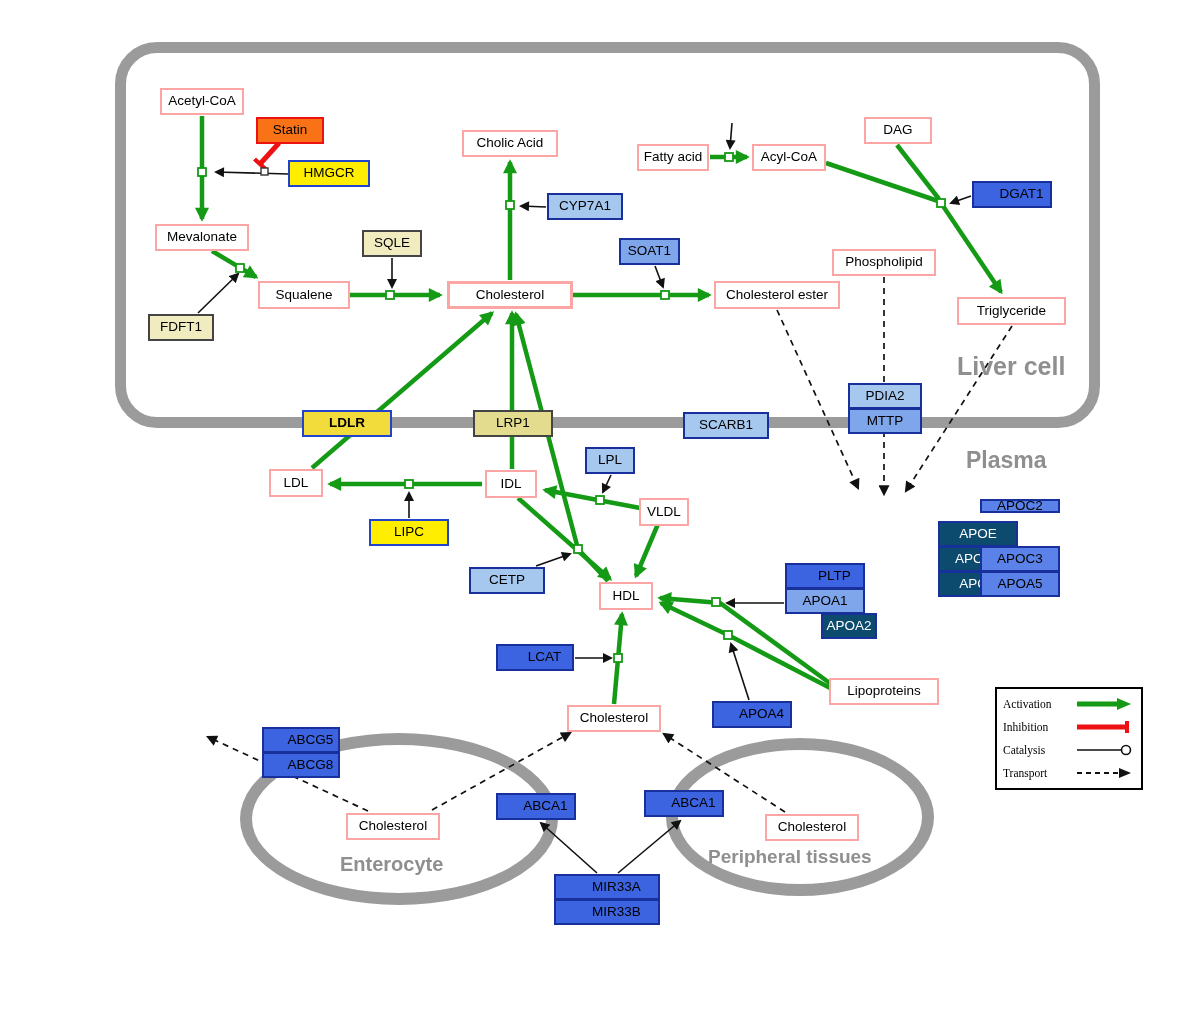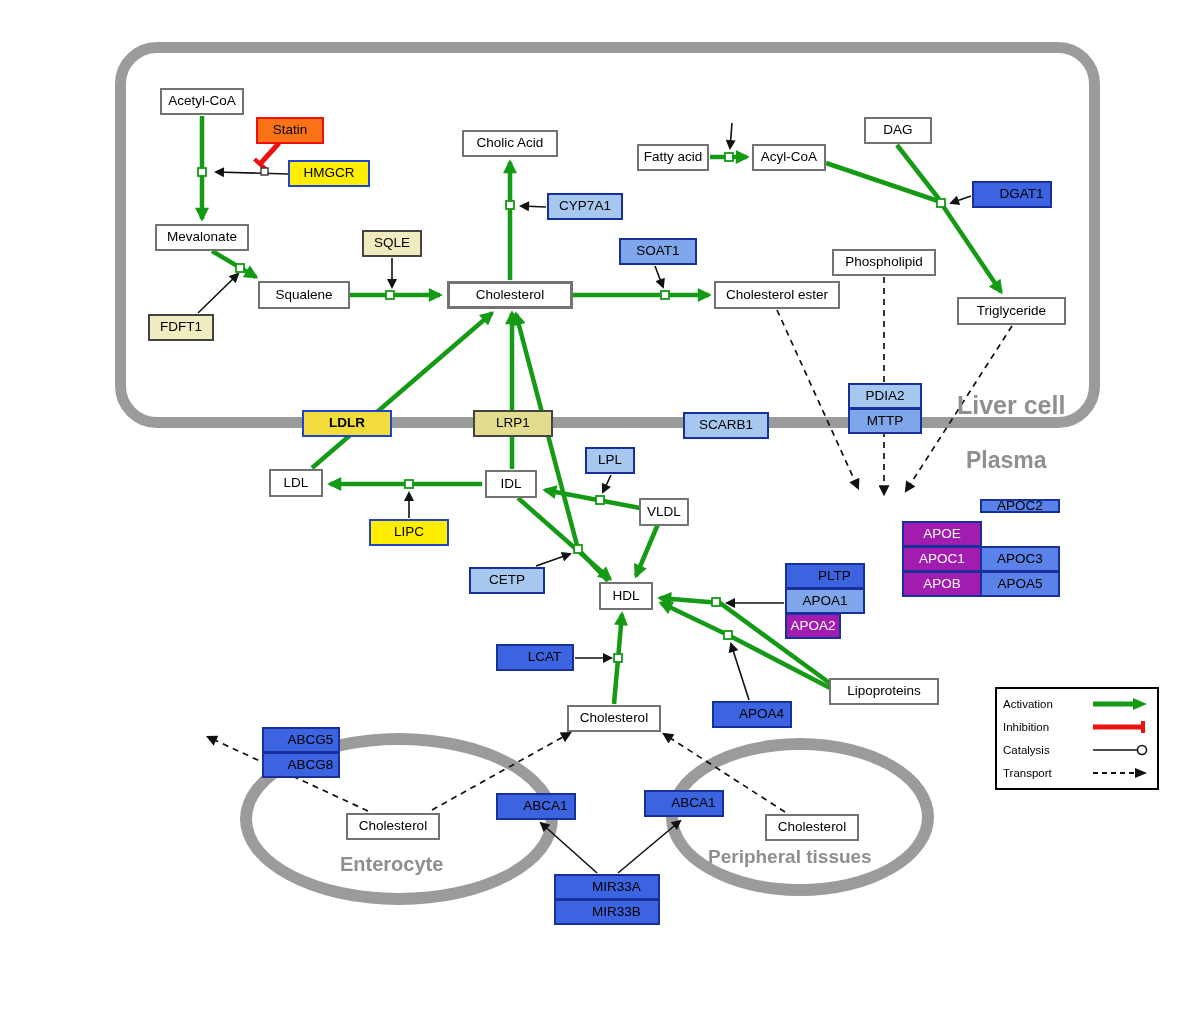--- a/index.html
+++ b/index.html
@@ -6,47 +6,47 @@
   #canvas{
     position:relative;width:1200px;height:1013px;background:#fff;overflow:hidden;
     font-family:"Liberation Sans",sans-serif;color:#000;
   }
   .compartment{position:absolute;z-index:0;box-sizing:border-box;}
   #liver-membrane{left:115px;top:42px;width:985px;height:386px;border:11px solid #9b9b9b;border-radius:42px;background:transparent;}
   #enterocyte-membrane{left:240px;top:733px;width:318px;height:172px;border:12px solid #9b9b9b;border-radius:50%;}
   #peripheral-membrane{left:666px;top:738px;width:268px;height:158px;border:12px solid #9b9b9b;border-radius:50%;}
   #edge-layer{position:absolute;left:0;top:0;z-index:1;}
   .comp-label{position:absolute;z-index:1;font-weight:bold;color:#8f8f8f;white-space:nowrap;}
-  #liver-label{left:957px;top:352px;font-size:25px;margin-top:39px;}
+  #liver-label{left:957px;top:352px;font-size:25px;}
   #plasma-label{left:966px;top:447px;font-size:23px;}
   #enterocyte-label{left:340px;top:853px;font-size:20px;}
   #peripheral-label{left:708px;top:846px;font-size:19px;}
   .node{
     position:absolute;z-index:2;box-sizing:border-box;
     display:flex;align-items:center;justify-content:center;text-align:center;
     font-size:13.5px;line-height:1.05;padding:1px 3px;
     background:#fff;border:2px solid #2244cc;color:#000;white-space:nowrap;
   }
-  .metab{background:#fff;border:2px solid #737373;}
+  .metab{background:#fff;border:2px solid #fca5a5;}
   .metab-strong{border-width:3px;}
   .statin{background:#f97316;border:2px solid #ee1111;}
   .yellow{background:#ffee00;border-color:#2244cc;}
   .yellow-dull{background:#f2dc3c;border-color:#2244cc;font-weight:bold;}
   .pale-yellow{background:#f0ecc0;border-color:#444;}
   .pale-olive{background:#e3dc8e;border-color:#444;}
-  .gene-dark{background:#a21caf;color:#fff;border-color:#17309c;}
+  .gene-dark{background:#0c4a6e;color:#fff;border-color:#17309c;margin-left:36px;}
   .gene-deep{background:#3c63e0;color:#000;border-color:#17309c;padding-left:22px;}
   .gene-med{background:#5b82e8;color:#000;border-color:#17309c;}
   .gene-light2{background:#7fa5ea;color:#000;border-color:#17309c;}
   .gene-light{background:#a6c8ef;color:#000;border-color:#17309c;}
   .wrap{white-space:normal;}
   #legend{
-    position:absolute;z-index:2;left:995px;top:687px;width:164px;height:103px;
+    position:absolute;z-index:2;left:995px;top:687px;width:148px;height:103px;
     background:#fff;border:2px solid #000;box-sizing:border-box;padding:4px 6px;
-    display:flex;flex-direction:column;justify-content:space-around;
+    display:flex;flex-direction:column;justify-content:space-around;font-family:Liberation Serif, serif;
   }
   .legend-row{display:flex;align-items:center;justify-content:space-between;height:22px;}
   .legend-row span{font-size:11.5px;color:#000;}
 </style>
 </head>
 <body>
 
 <div id="canvas">
 
   <div class="compartment" id="liver-membrane"></div>
@@ -161,21 +161,21 @@
   <div class="node metab" style="left:599px;top:582px;width:54px;height:28px">HDL</div>
   <div class="node metab" style="left:567px;top:705px;width:94px;height:27px">Cholesterol</div>
   <div class="node metab" style="left:829px;top:678px;width:110px;height:27px">Lipoproteins</div>
   <div class="node metab" style="left:346px;top:813px;width:94px;height:27px">Cholesterol</div>
   <div class="node metab" style="left:765px;top:814px;width:94px;height:27px">Cholesterol</div>
 
   <div class="node yellow" style="left:288px;top:160px;width:82px;height:27px">HMGCR</div>
   <div class="node pale-yellow" style="left:362px;top:230px;width:60px;height:27px">SQLE</div>
   <div class="node pale-yellow" style="left:148px;top:314px;width:66px;height:27px">FDFT1</div>
   <div class="node gene-light" style="left:547px;top:193px;width:76px;height:27px">CYP7A1</div>
-  <div class="node gene-light2" style="left:619px;top:238px;width:78px;height:27px">SOAT1</div>
+  <div class="node gene-light2" style="left:619px;top:238px;width:61px;height:27px">SOAT1</div>
   <div class="node gene-deep" style="left:972px;top:181px;width:80px;height:27px">DGAT1</div>
   <div class="node gene-light" style="left:848px;top:383px;width:74px;height:26px">PDIA2</div>
   <div class="node gene-light2" style="left:848px;top:408px;width:74px;height:26px">MTTP</div>
   <div class="node yellow-dull" style="left:302px;top:410px;width:90px;height:27px">LDLR</div>
   <div class="node pale-olive" style="left:473px;top:410px;width:80px;height:27px">LRP1</div>
   <div class="node gene-light" style="left:683px;top:412px;width:86px;height:27px">SCARB1</div>
   <div class="node gene-light" style="left:585px;top:447px;width:50px;height:27px">LPL</div>
   <div class="node yellow" style="left:369px;top:519px;width:80px;height:27px">LIPC</div>
   <div class="node gene-light" style="left:469px;top:567px;width:76px;height:27px">CETP</div>
   <div class="node gene-deep" style="left:496px;top:644px;width:78px;height:27px">LCAT</div>

